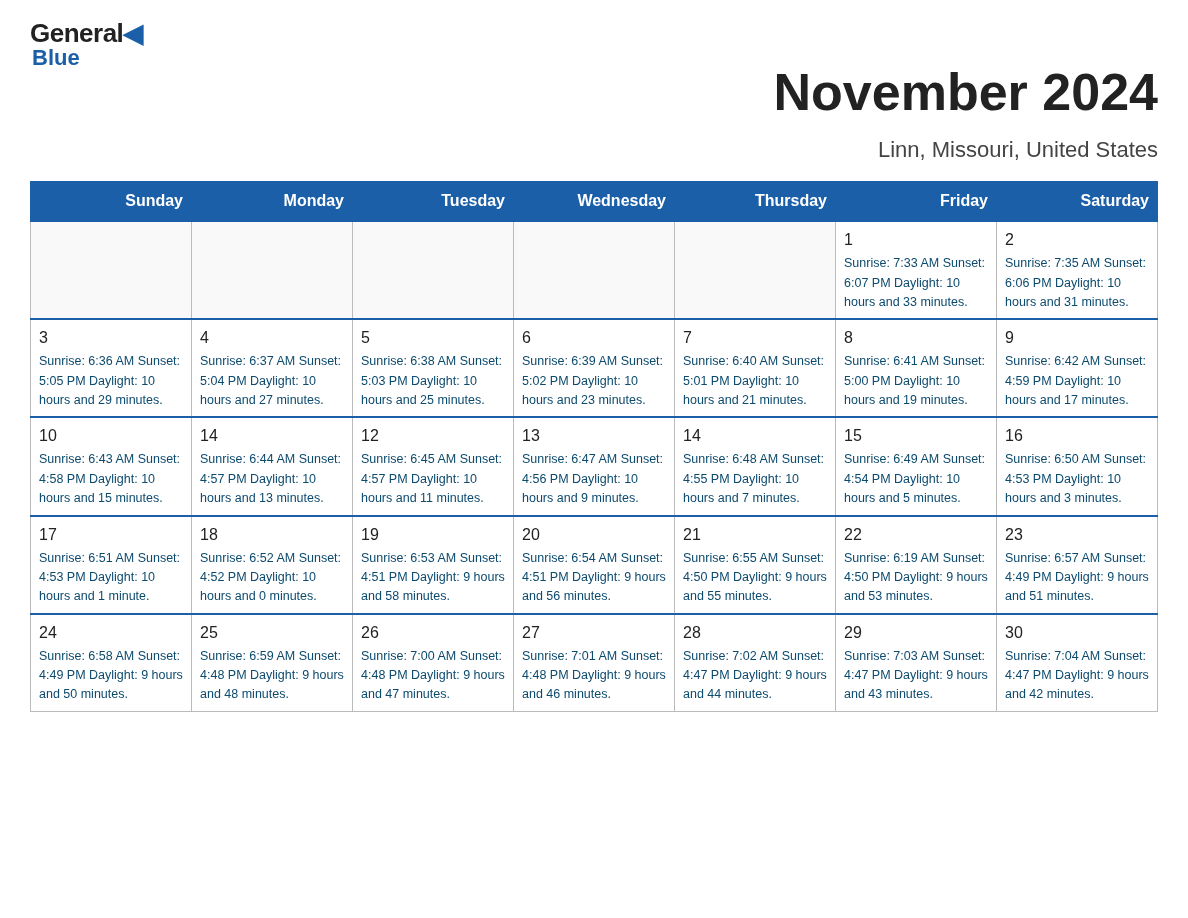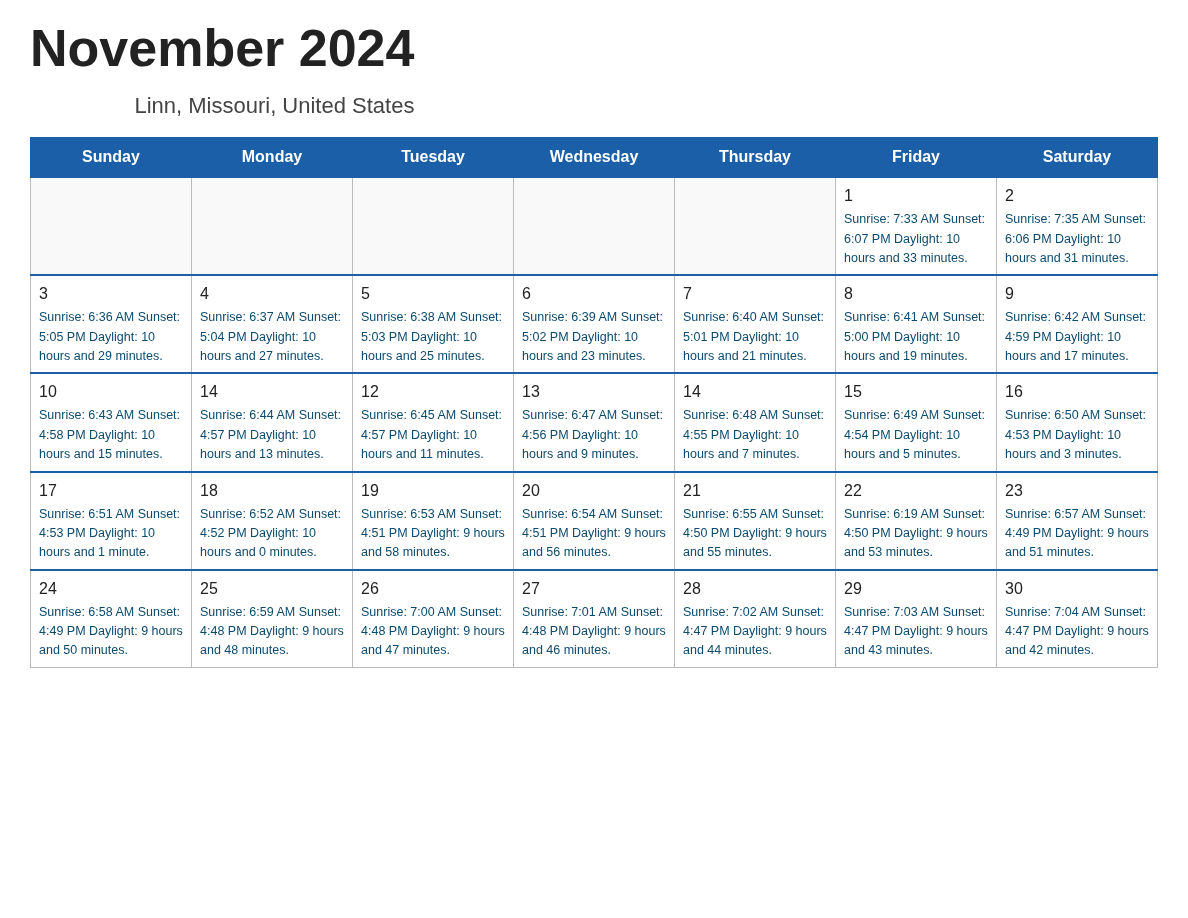--- a/index.html
+++ b/index.html
@@ -40,39 +40,40 @@
       margin-left: 2px;
     }
     .title-block {
       text-align: right;
     }
     .title-block h1 {
       font-size: 52px;
       font-weight: bold;
       color: #222;
       line-height: 1.1;
+      margin-top: 44px;
     }
     .title-block h2 {
       font-size: 22px;
       font-weight: normal;
       color: #444;
       margin-top: 16px;
     }
     .calendar {
       width: 100%;
       border-collapse: collapse;
       border: 1px solid #999;
     }
     .calendar th {
       background-color: #1a5fa8;
       color: #fff;
       font-size: 16px;
       font-weight: bold;
       padding: 10px 8px;
-      text-align: center;
+      text-align: right;
       border: 1px solid #1a5fa8;
       margin-left: 36px;
     }
     .calendar td {
       vertical-align: top;
       padding: 6px 8px;
       border: 1px solid #bbb;
       width: calc(100% / 7);
       min-height: 100px;
       font-size: 13px;
@@ -95,20 +96,26 @@
       line-height: 1.55;
     }
     .empty-cell {
       background: #f9f9f9;
     }
   </style>
 </head>
 <body>
 
 <div class="header">
+  <div class="logo">
+    <div class="logo-top">
+      General<span>◀</span>
+    </div>
+    <div class="logo-bottom">Blue</div>
+  </div>
   <div class="title-block">
     <h1>November 2024</h1>
     <h2>Linn, Missouri, United States</h2>
   </div>
 </div>
 
 <table class="calendar">
   <thead>
     <tr>
     <th>Sunday</th>

